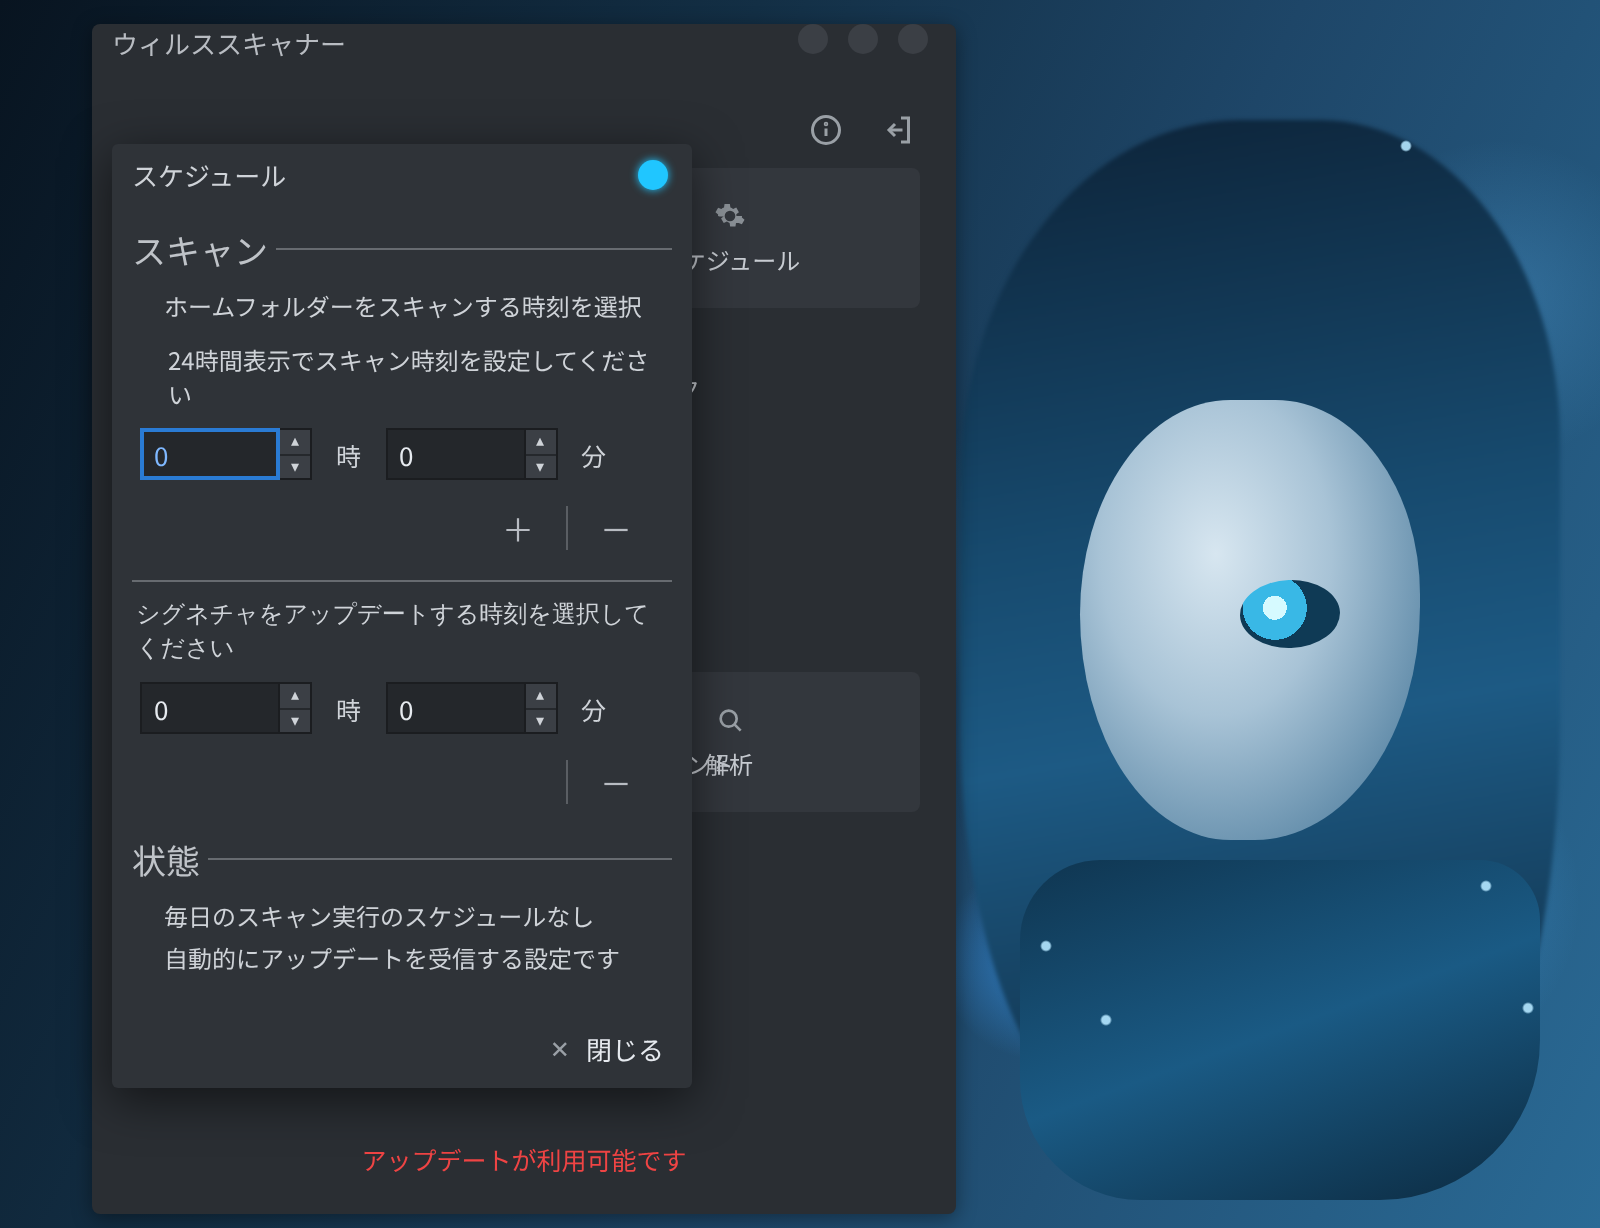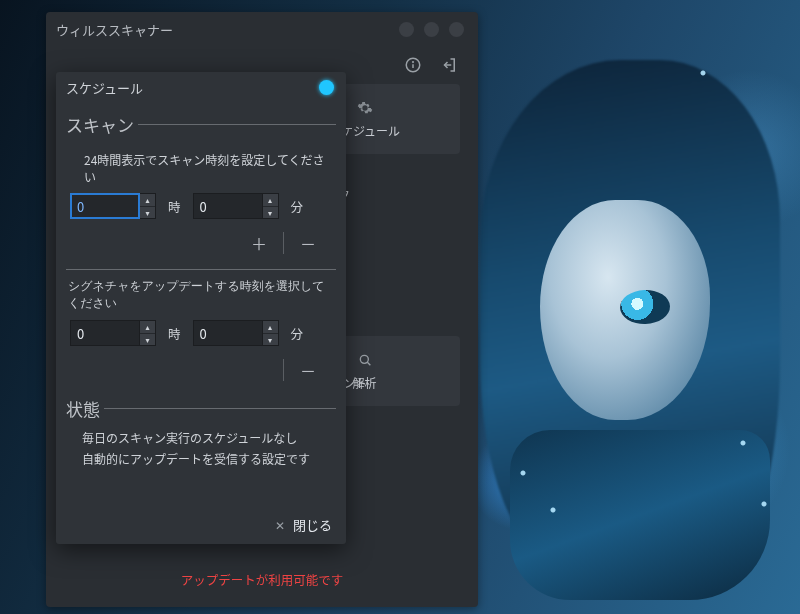--- a/index.html
+++ b/index.html
@@ -45,21 +45,21 @@
   .sparkle { position:absolute; background: radial-gradient(circle, rgba(180,230,255,0.9) 0 2px, transparent 3px); width:6px; height:6px; border-radius:50%; }
 
   
   .main-window {
     position: absolute; left: 46px; top: 12px; width: 432px; height: 595px;
     background: #2a2e33; border-radius: 4px; color: #cfd3d8;
     box-shadow: 0 2px 10px rgba(0,0,0,0.4);
     display: flex; flex-direction: column;
   }
   .titlebar {
-    height: 34px; display:flex; align-items:center; padding: 0 10px;
+    height: 34px; display:flex; padding: 0 10px;
     font-size: 13px; color: #b8bcc2;
   }
   .titlebar .spacer { flex:1; }
   .win-dots { display:flex; gap:10px; margin-right:4px;}
   .win-dot { width:15px; height:15px; border-radius:50%; background:#3b3f45; }
   .toolbar { height:38px; display:flex; align-items:center; justify-content:flex-end; gap:18px; padding: 0 20px 0 14px; }
   .toolbar .icon { width:18px; height:18px; color:#9aa0a6; display:flex; align-items:center; justify-content:center; }
   .main-body { flex:1; padding: 0 18px; display:flex; flex-direction:column; gap:14px; }
   .row { display:flex; gap:14px; }
   .card {
@@ -188,20 +188,21 @@
 <div class="dialog">
   <div class="dlg-title">
     <span>スケジュール</span>
     <div class="spacer"></div>
     <div class="dlg-dot"></div>
   </div>
   <div class="dlg-body">
 
     <fieldset>
       <legend>スキャン</legend>
+      <div class="hint">ホームフォルダーをスキャンする時刻を選択</div>
       <div class="hint" style="padding-left:4px; padding-top:8px;margin-left:12px;">24時間表示でスキャン時刻を設定してください</div>
       <div class="time-row">
         <div class="spin active">
           <input value="0" style="">
           <div class="arrows">
               <div>▴</div>
               <div>▾</div>
             </div>
         </div>
         <span class="unit">時</span>

